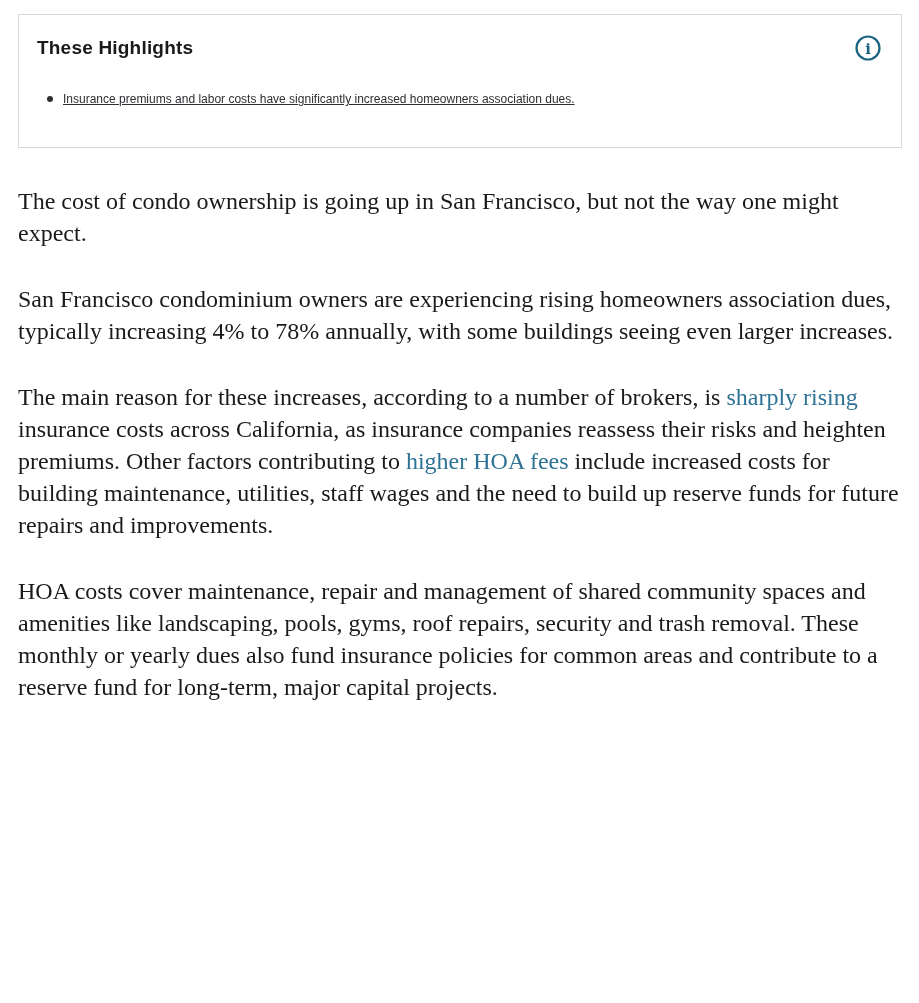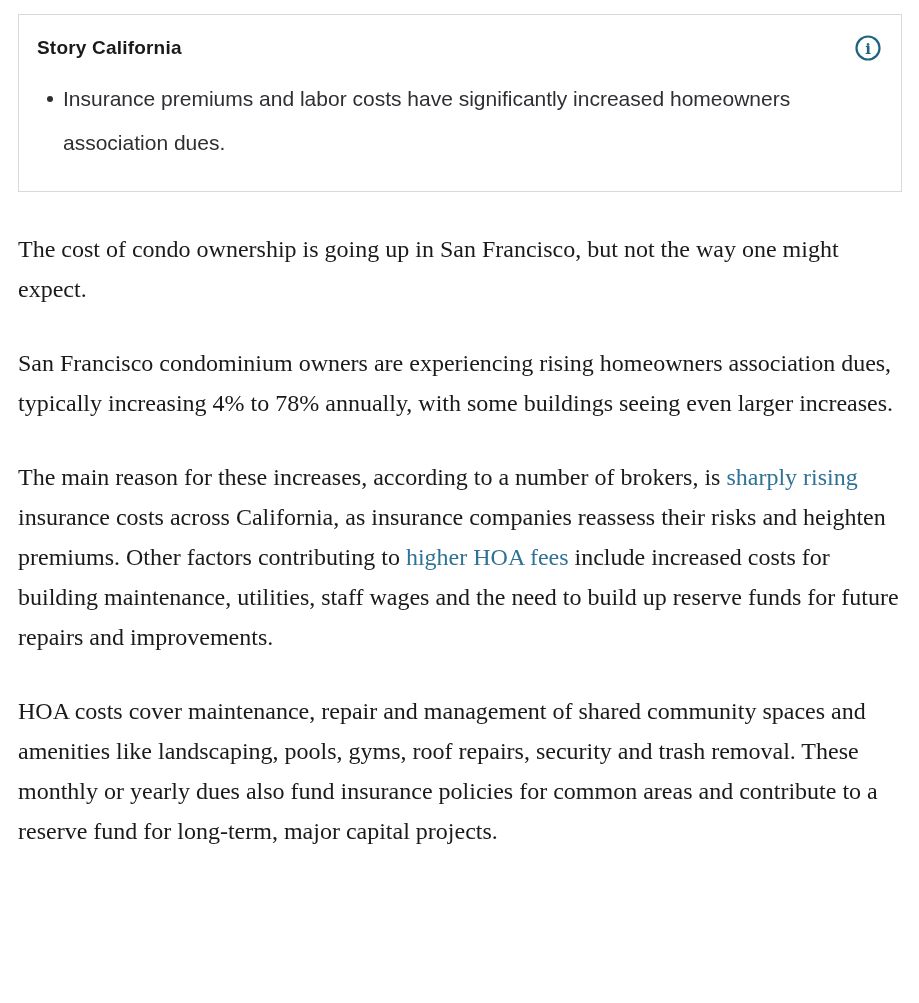--- a/index.html
+++ b/index.html
@@ -47,60 +47,61 @@
     line-height:0;
   }
   .hl-list{
     list-style:none;
     margin:16px 0 0 0;
     padding:0 0 0 26px;
   }
   .hl-list li{
     position:relative;
     font-family:"Liberation Sans", sans-serif;
-    font-size:21px;
+    font-size:12px;
     line-height:44px;
     color:var(--bullet-text);
+    text-decoration:underline;
   }
   .hl-list li::before{
     content:"";
     position:absolute;
     left:-16px;
     top:19px;
     width:6px;
     height:6px;
     border-radius:50%;
     background:var(--bullet-text);
   }
   
   article{
     margin:0 18px 0 18px;
     padding-bottom:12px;
   }
   article p{
     font-family:"Liberation Serif", serif;
     font-size:24px;
-    line-height:40px;
+    line-height:32px;
     color:var(--text);
     margin:34px 0 0 0;
   }
   article p:first-child{margin-top:37px;}
   article a{
     color:var(--link);
     text-decoration:none;
   }
 </style>
 </head>
 <body>
 
 <main>
 
   <section class="highlights">
     <div class="hl-head">
-      <h2>Story California</h2>
+      <h2>These Highlights</h2>
       <button class="info-btn" aria-label="Story highlights info">
         <svg width="26" height="26" viewBox="0 0 26 26" aria-hidden="true">
           <circle cx="13" cy="13" r="11.5" fill="none" stroke="#1e6480" stroke-width="2.2"></circle>
           <text x="13" y="18.5" text-anchor="middle" font-family="DejaVu Serif, serif" font-size="15" font-weight="bold" fill="#1e6480">i</text>
         </svg>
       </button>
     </div>
     <ul class="hl-list">
         <li>Insurance premiums and labor costs have significantly increased homeowners association dues.</li>
       </ul>

